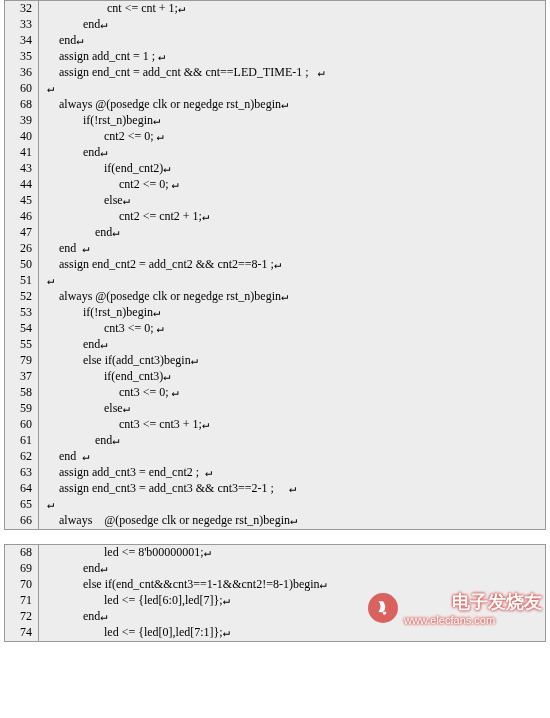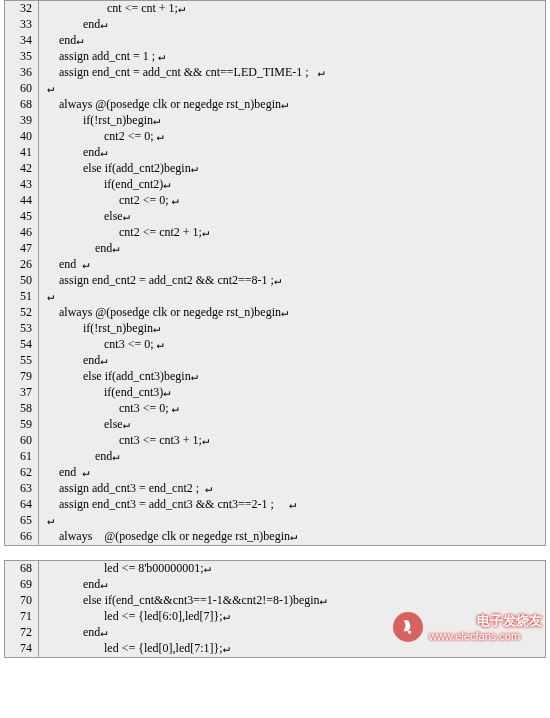--- a/index.html
+++ b/index.html
@@ -49,38 +49,37 @@
     background: #d9534f;
     display: flex; align-items: center; justify-content: center;
   }
   .wm-icon svg { fill: #fff; }
   .wm-text {
     font-family: "Microsoft YaHei", Arial, sans-serif;
     font-size: 11px;
     color: #fff;
     text-shadow: 0 0 3px #d9534f, 0 0 3px #d9534f, 0 0 3px #d9534f;
   }
-  .wm-text .title { font-weight: bold; font-size: 13px; margin-left: 48px; }
+  .wm-text .title { font-weight: bold; font-size: 18px; margin-left: 48px; }
 </style>
 </head>
 <body>
 
 <div id="root">
     <div class="code-block">
       <div class="row"><div class="lineno">32</div><div class="code">                    cnt &lt;= cnt + 1;<span class="arrow">↵</span></div></div>
       <div class="row"><div class="lineno">33</div><div class="code">            end<span class="arrow">↵</span></div></div>
       <div class="row"><div class="lineno">34</div><div class="code">    end<span class="arrow">↵</span></div></div>
       <div class="row"><div class="lineno">35</div><div class="code">    assign add_cnt = 1 ; <span class="arrow">↵</span></div></div>
       <div class="row"><div class="lineno">36</div><div class="code">    assign end_cnt = add_cnt &amp;&amp; cnt==LED_TIME-1 ;   <span class="arrow">↵</span></div></div>
       <div class="row"><div class="lineno">60</div><div class="code"><span class="arrow">↵</span></div></div>
       <div class="row"><div class="lineno">68</div><div class="code">    always @(posedge clk or negedge rst_n)begin<span class="arrow">↵</span></div></div>
       <div class="row"><div class="lineno">39</div><div class="code">            if(!rst_n)begin<span class="arrow">↵</span></div></div>
       <div class="row"><div class="lineno">40</div><div class="code">                   cnt2 &lt;= 0; <span class="arrow">↵</span></div></div>
       <div class="row"><div class="lineno">41</div><div class="code">            end<span class="arrow">↵</span></div></div>
-      <div class="row"><div class="lineno">42</div><div class="code">            else if(add_cnt2)begin<span class="arrow">↵</span></div></div>
       <div class="row"><div class="lineno">43</div><div class="code">                   if(end_cnt2)<span class="arrow">↵</span></div></div>
       <div class="row"><div class="lineno">44</div><div class="code">                        cnt2 &lt;= 0; <span class="arrow">↵</span></div></div>
       <div class="row"><div class="lineno">45</div><div class="code">                   else<span class="arrow">↵</span></div></div>
       <div class="row"><div class="lineno">46</div><div class="code">                        cnt2 &lt;= cnt2 + 1;<span class="arrow">↵</span></div></div>
       <div class="row"><div class="lineno">47</div><div class="code">                end<span class="arrow">↵</span></div></div>
       <div class="row"><div class="lineno">26</div><div class="code">    end  <span class="arrow">↵</span></div></div>
       <div class="row"><div class="lineno">50</div><div class="code">    assign end_cnt2 = add_cnt2 &amp;&amp; cnt2==8-1 ;<span class="arrow">↵</span></div></div>
       <div class="row"><div class="lineno">51</div><div class="code"><span class="arrow">↵</span></div></div>
       <div class="row"><div class="lineno">52</div><div class="code">    always @(posedge clk or negedge rst_n)begin<span class="arrow">↵</span></div></div>
       <div class="row"><div class="lineno">53</div><div class="code">            if(!rst_n)begin<span class="arrow">↵</span></div></div>

